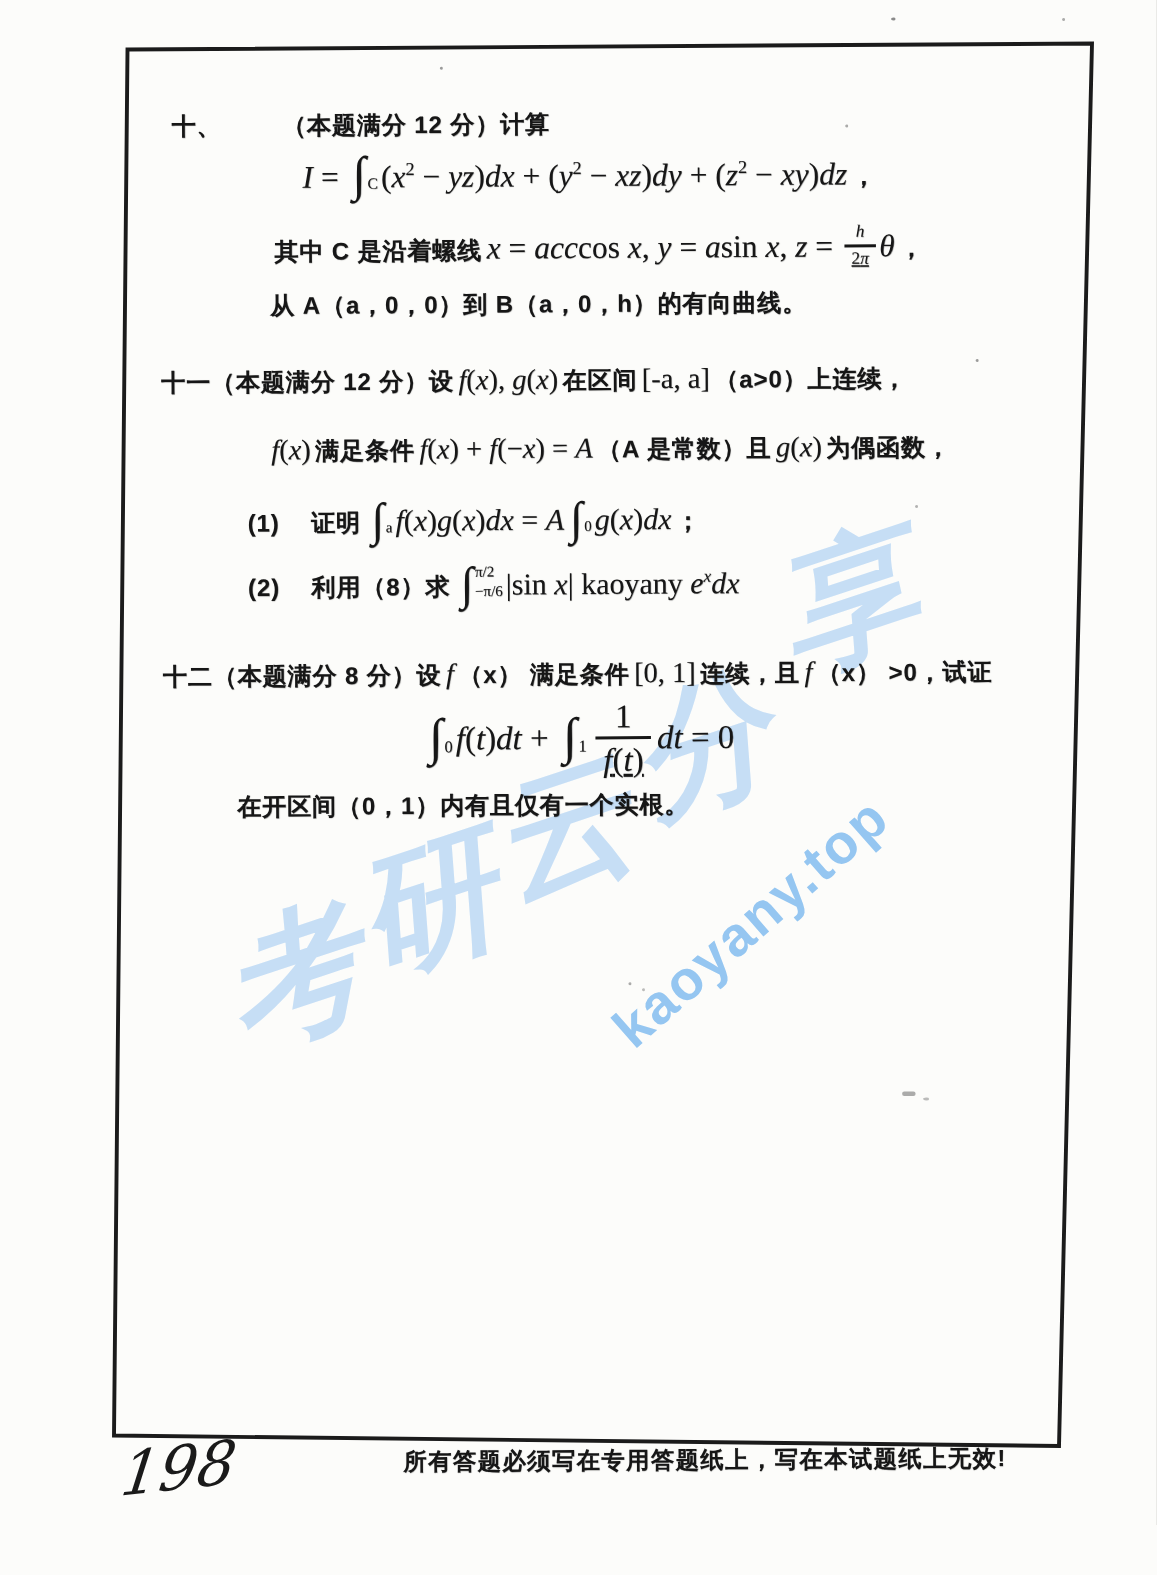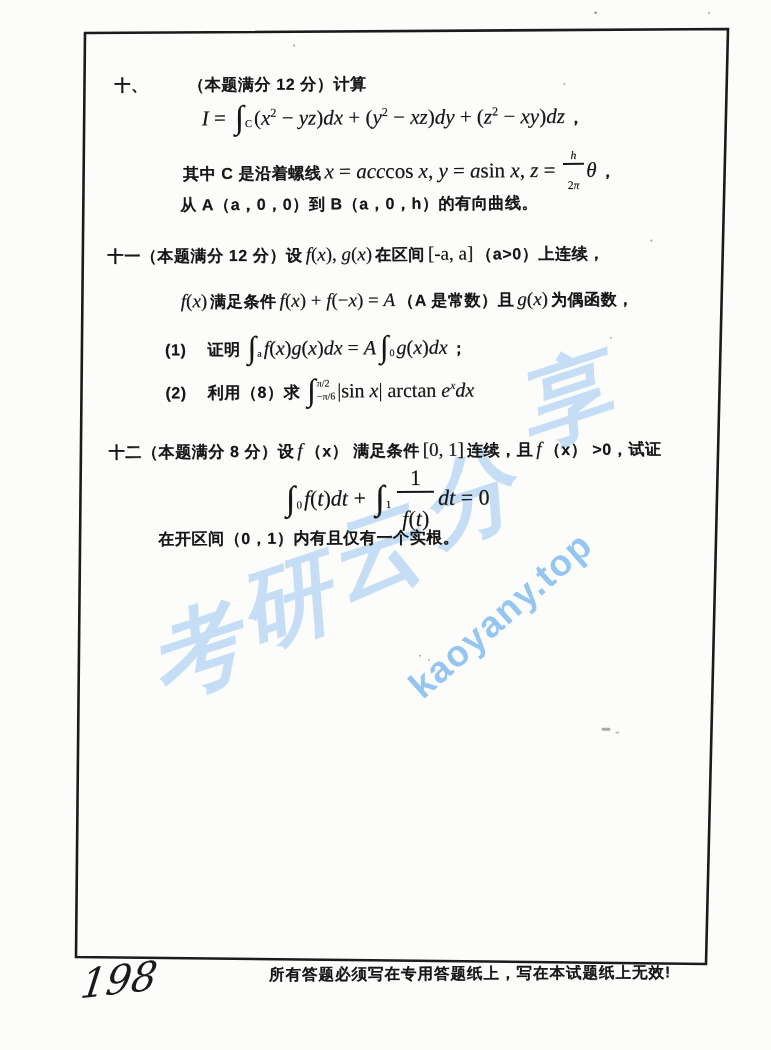--- a/index.html
+++ b/index.html
@@ -17,21 +17,21 @@
   .mr{font-family:"Liberation Serif",serif;}
   .msup{font-size:0.58em;vertical-align:super;line-height:0;}
   .mint{display:inline-flex;vertical-align:middle;margin:0 2px 0 4px;transform:translateY(-2px);}
   .isgn{font-size:1.55em;line-height:0.85;font-family:"Liberation Serif",serif;}
   .ilim{display:inline-flex;flex-direction:column;justify-content:space-between;
         font-size:0.5em;line-height:1;margin-left:1px;padding:1px 0 3px;}
   .isup,.isub{min-height:1em;display:block;}
   .mfrac{display:inline-flex;flex-direction:column;align-items:center;vertical-align:middle;
          margin:0 4px;line-height:1.05;transform:translateY(-2px);}
   .fnum{padding:0 5px 2px;}
-  .fden{border-top:2px solid #161616;padding:14px 5px 0;}
+  .fden{border-top:2px solid #161616;padding:2px 5px 0;text-decoration:underline;}
   .fsmall{font-size:0.55em;margin:0 2px;}
   .ilabel{margin-right:18px;}
   .wm-char{position:absolute;font-family:"DejaVu Serif",serif;font-weight:bold;font-style:italic;
            color:#a6cdf3;opacity:0.62;transform:rotate(-18deg);font-size:92px;line-height:1;}
   .wm-site{position:absolute;left:428px;top:664px;font-size:37px;line-height:44px;font-weight:bold;
            letter-spacing:1.5px;color:#87bff0;opacity:0.88;transform:rotate(-41deg);
            transform-origin:0 100%;font-family:"Liberation Sans",sans-serif;}
   .footer-note{position:absolute;left:266px;top:964px;font-size:15.5px;font-weight:bold;
                letter-spacing:1px;white-space:nowrap;font-family:"Liberation Sans",sans-serif;
                text-shadow:0.3px 0.3px 0.5px rgba(25,25,25,0.5);}
@@ -92,21 +92,21 @@
             </span>
           </span><span class="mi">g</span><span class="mr">(</span><span class="mi">x</span><span class="mr">)</span><span class="mi">dx</span><span class="mc">；</span></span>
     </div>
     <div class="line math" style="left:166px;top:377px;font-size:20px">
       <span class="cjk ilabel">(2)</span><span><span class="mc">利用（8）求</span><span class="mint">
             <span class="isgn">∫</span>
             <span class="ilim">
               <span class="isup">π/2</span>
               <span class="isub">−π/6</span>
             </span>
-          </span><span class="mr">|sin </span><span class="mi">x</span><span class="mr">| arctan </span><span class="mi">e</span><sup class="msup mi">x</sup><span class="mi">dx</span></span>
+          </span><span class="mr">|sin </span><span class="mi">x</span><span class="mr">| kaoyany </span><span class="mi">e</span><sup class="msup mi">x</sup><span class="mi">dx</span></span>
     </div>
 
     <div class="line math" style="left:106px;top:438px;font-size:19px"><span class="mc">十二（本题满分 8 分）设</span><span class="mi">f</span><span class="mc">（x） 满足条件</span><span class="mr">[0, 1]</span><span class="mc">连续，且</span><span class="mi">f</span><span class="mc">（x） &gt;0，试证</span></div>
     <div class="line math" style="left:282px;top:468px;font-size:22px"><span class="mint">
           <span class="isgn">∫</span>
           <span class="ilim">
             <span class="isup"></span>
             <span class="isub">0</span>
           </span>
         </span><span class="mi">f</span><span class="mr">(</span><span class="mi">t</span><span class="mr">)</span><span class="mi">dt</span><span class="mr"> + </span><span class="mint">

